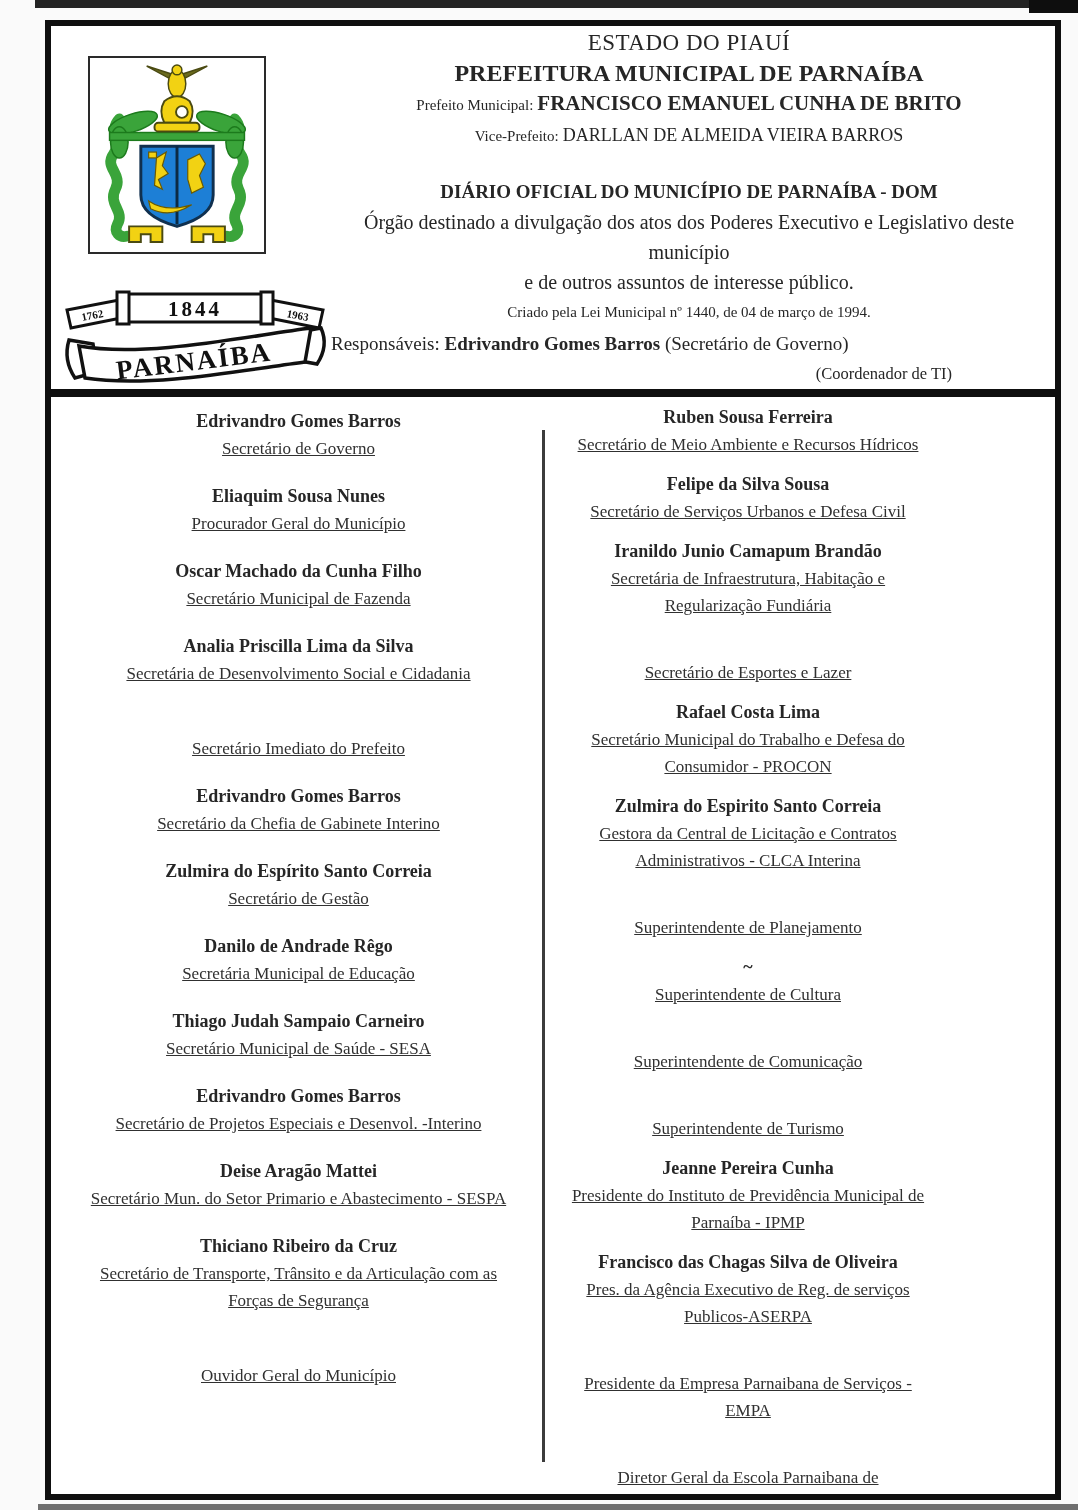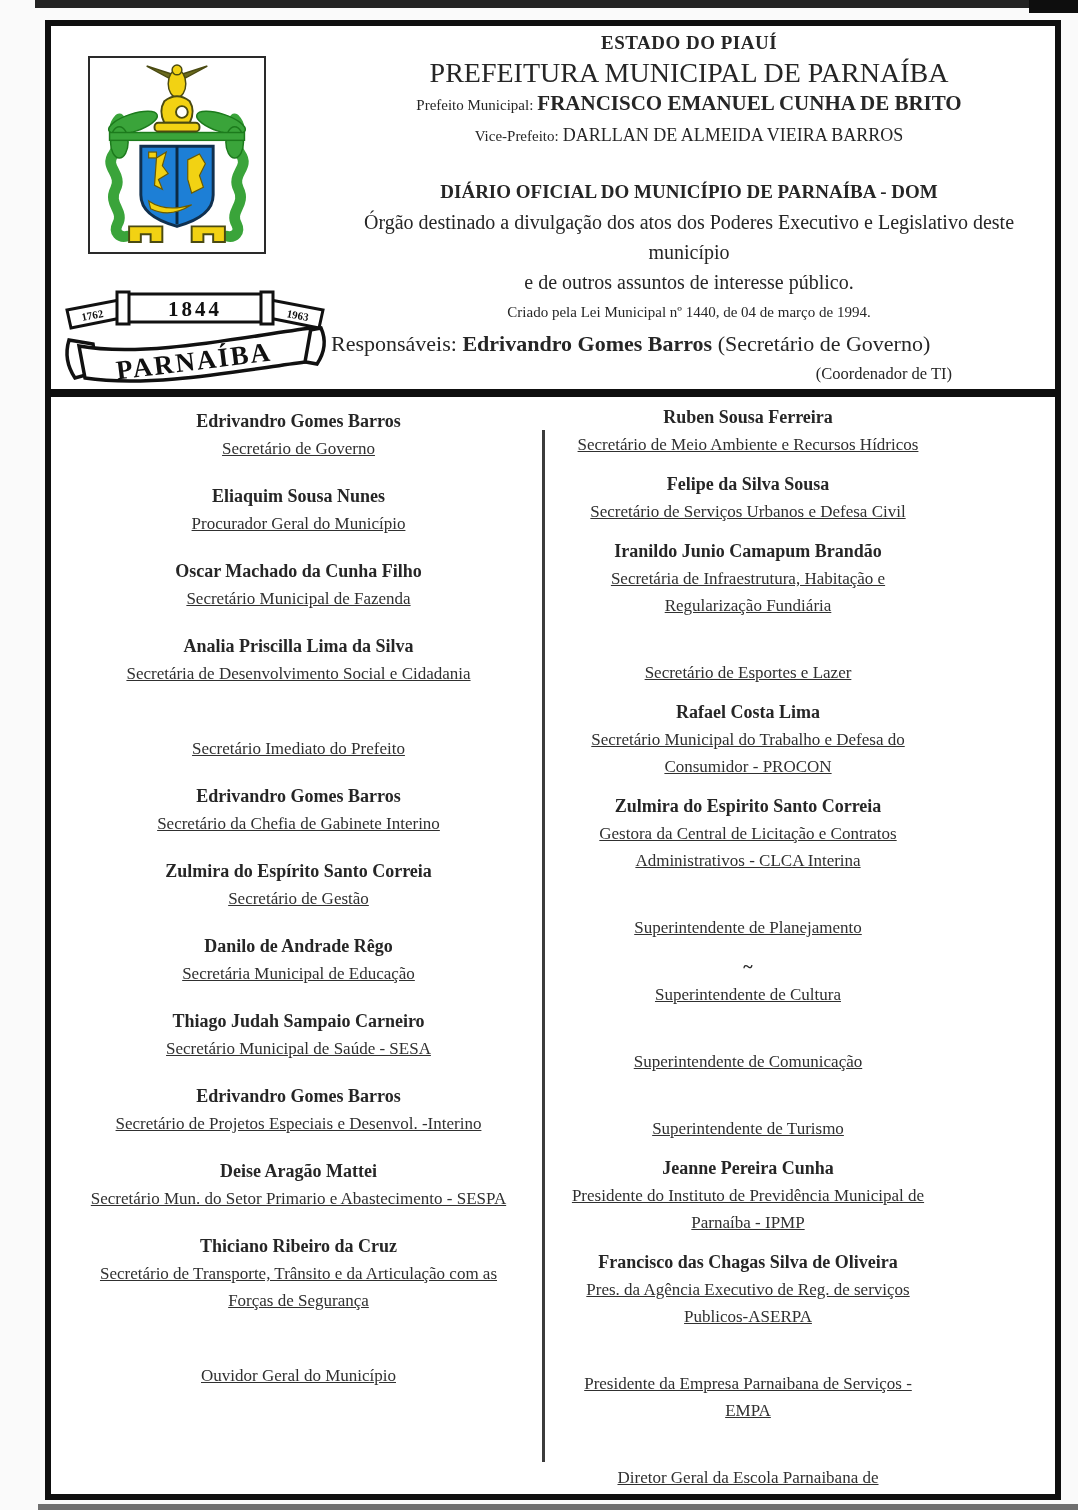--- a/index.html
+++ b/index.html
@@ -27,30 +27,30 @@
     border:2px solid #2a2a2a;background:#fff;box-sizing:border-box;
   }
   .coat-box svg{width:100%;height:100%;display:block;}
   .ribbon-logo{position:absolute;left:6px;top:258px;width:276px;height:108px;}
   .ribbon-logo svg{width:100%;height:100%;display:block;}
 
   .header-text{
     position:absolute;left:280px;top:2px;width:716px;
     text-align:center;line-height:30px;
   }
-  .ht-state{font-size:19px;font-weight:bold;letter-spacing:.5px;}
-  .ht-muni{font-size:28px;font-weight:normal;}
+  .ht-state{font-size:23px;font-weight:normal;letter-spacing:.5px;}
+  .ht-muni{font-size:24px;font-weight:bold;}
   .ht-mayor .lbl{font-size:15px;}
   .ht-mayor .val{font-size:21px;font-weight:bold;}
   .ht-vice .lbl{font-size:15px;}
   .ht-vice .val{font-size:18px;}
   .ht-dom{font-size:19px;font-weight:bold;margin-top:26px;}
   .ht-small{font-size:20px;}
   .ht-law{font-size:15px;}
-  .ht-resp{font-size:22px;text-align:left;margin-top:2px;}
+  .ht-resp{font-size:19px;text-align:left;margin-top:2px;}
   .ht-resp .val{font-weight:bold;}
   .ht-right1{font-size:16.5px;text-align:right;padding-right:95px;}
   .ht-right2{font-size:16.5px;text-align:right;padding-right:38px;}
 
   
   .body-box{
     position:absolute;left:45px;top:395px;width:1016px;height:1105px;
     border:6px solid #0f0f0f;border-top:2px solid #0f0f0f;
     background:#fff;box-sizing:border-box;overflow:hidden;
   }

